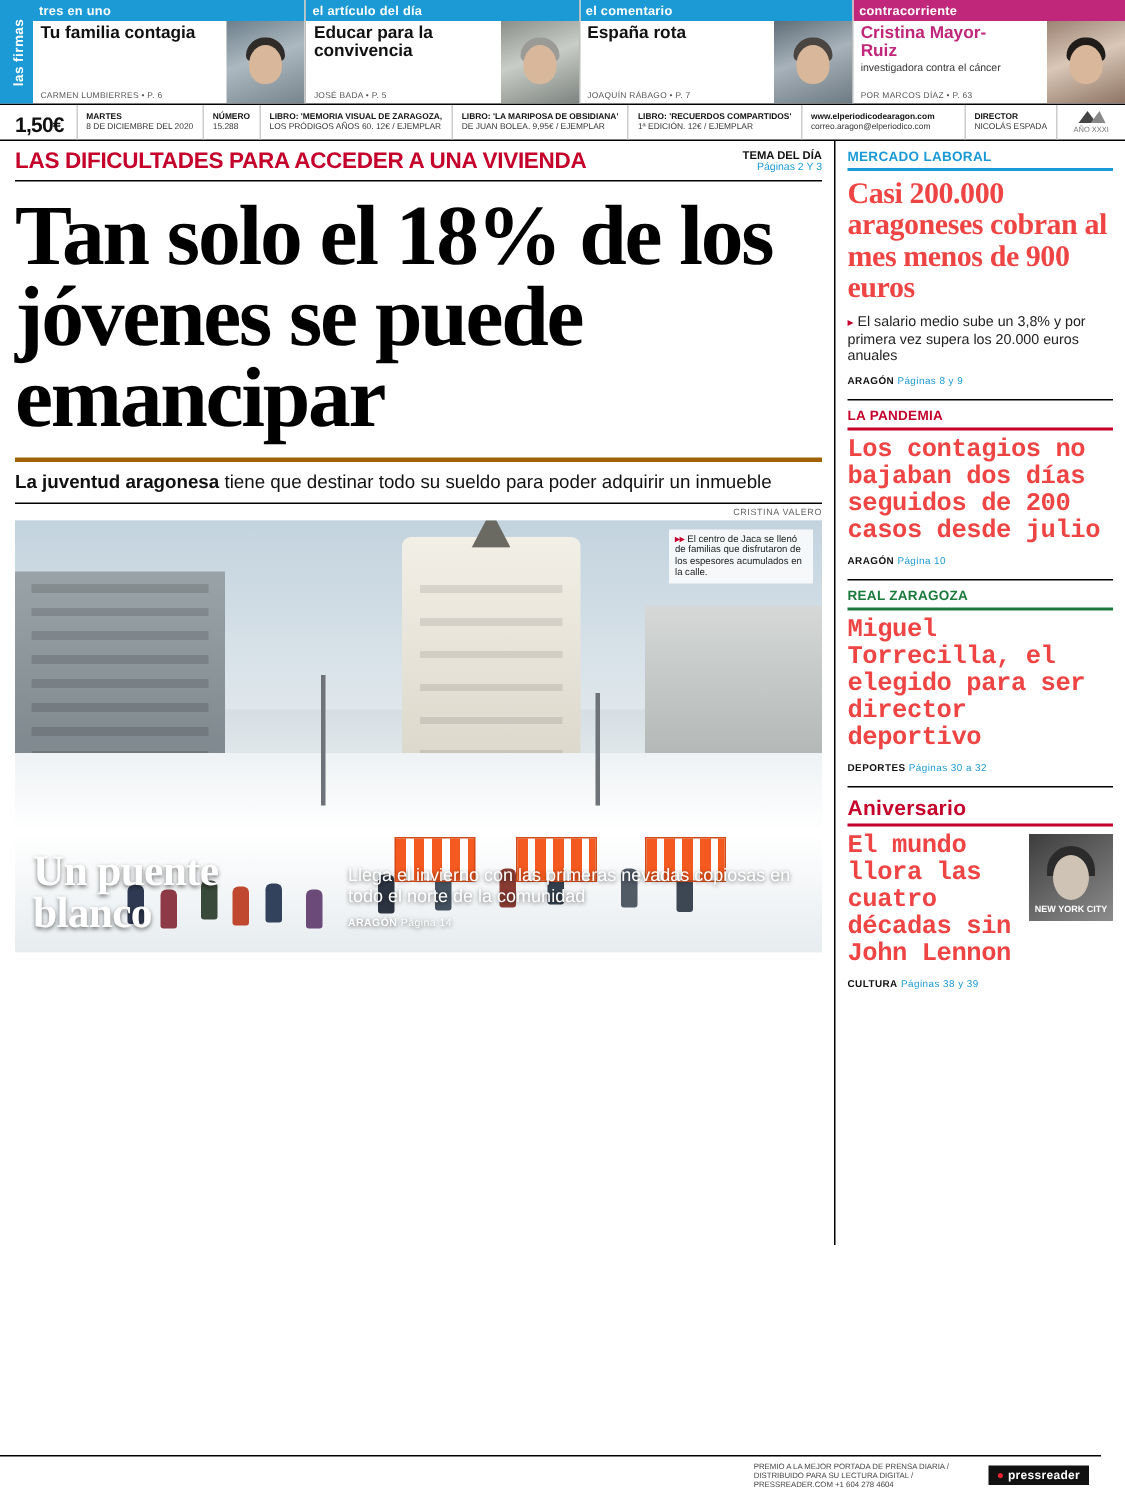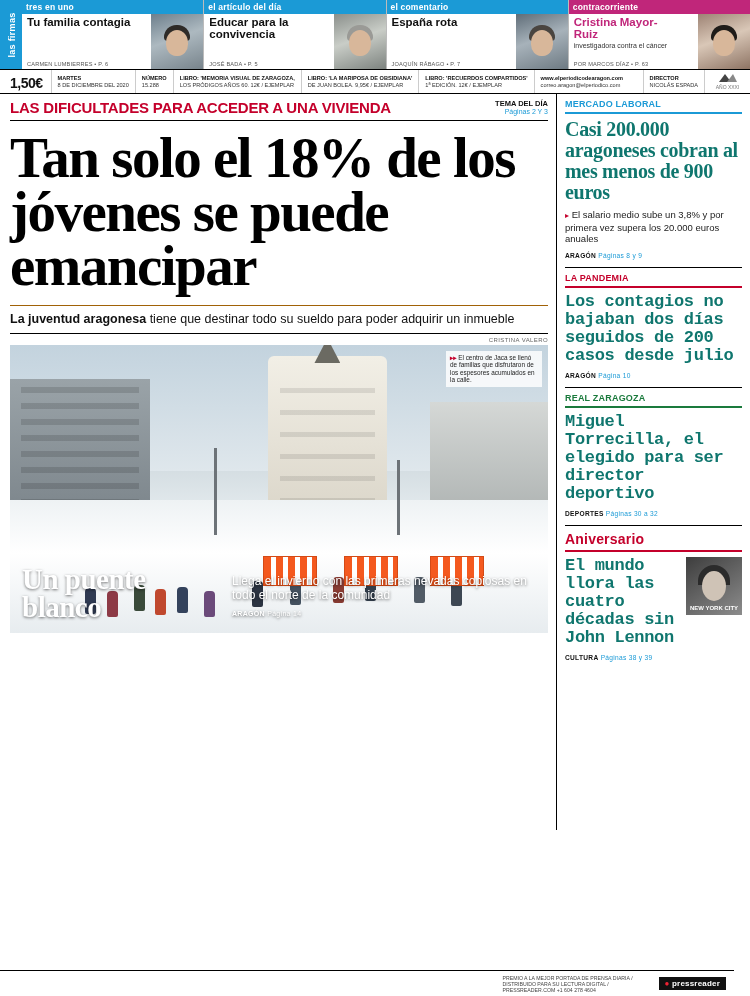--- a/index.html
+++ b/index.html
@@ -230,21 +230,21 @@
     font-size: 57px;
     font-weight: bold;
     line-height: 54px;
     letter-spacing: -1.5px;
     padding: 10px 0 12px 0;
     color: #000;
   }
 
   .subdeck {
     display: flex;
-    border-top: 1px solid #a16207;
+    border-top: 3px solid #a16207;
     border-bottom: 1px solid #000;
     padding: 6px 0;
     align-items: flex-end;
   }
   .sub-col { flex: 1; font-size: 12.5px; line-height: 14.5px; color: #111; padding-right: 12px; }
   .sub-col + .sub-col { border-left: 3px solid #1b9ad6; padding-left: 10px; }
   .sub-col b { font-weight: bold; }
 
   .credit {
     text-align: right;
@@ -362,21 +362,21 @@
   }
   .rail-label.red { color: #c4002b; border-bottom-color: #c4002b; }
   .rail-label.green { color: #1a7a3c; border-bottom-color: #1a7a3c; }
   .rail-label.big { font-size: 14px; }
   .rail-title {
     font-family: "Liberation Serif", serif;
     font-size: 20px;
     font-weight: bold;
     line-height: 21px;
     letter-spacing: -0.3px;
-    color: #0f766e;
+    color: #ef4444;
   }
   .rail-title.sm { font-size: 17px; line-height: 18px; font-family: Liberation Mono, monospace; }
   .rail-bullet {
     font-size: 9.5px;
     line-height: 11.5px;
     margin-top: 6px;
     color: #222;
   }
   .rail-bullet .tri { color: #c4002b; font-size: 8px; }
   .rail-foot {

